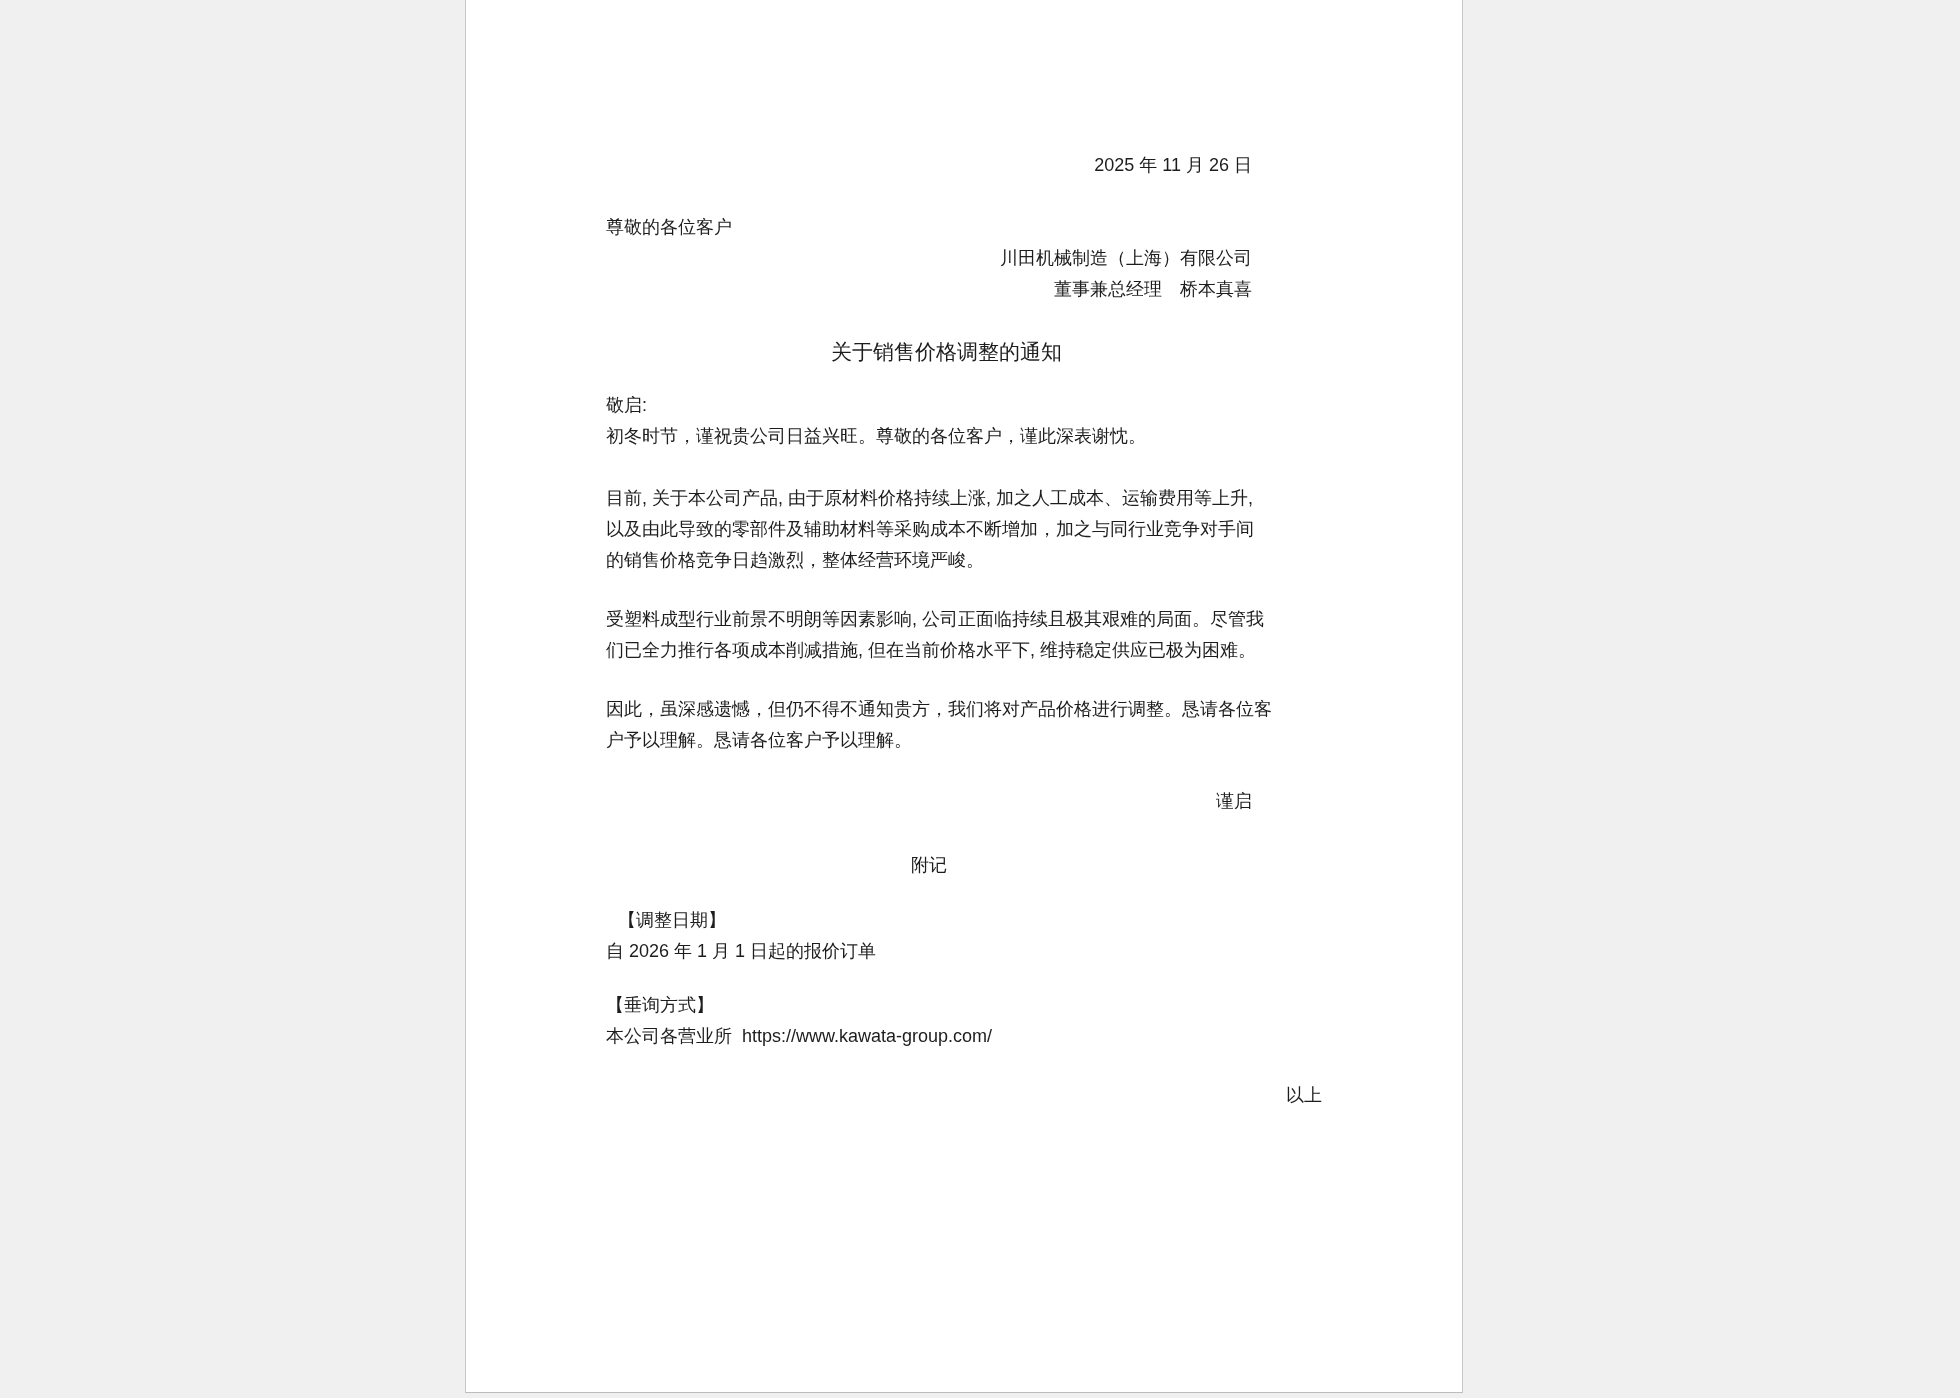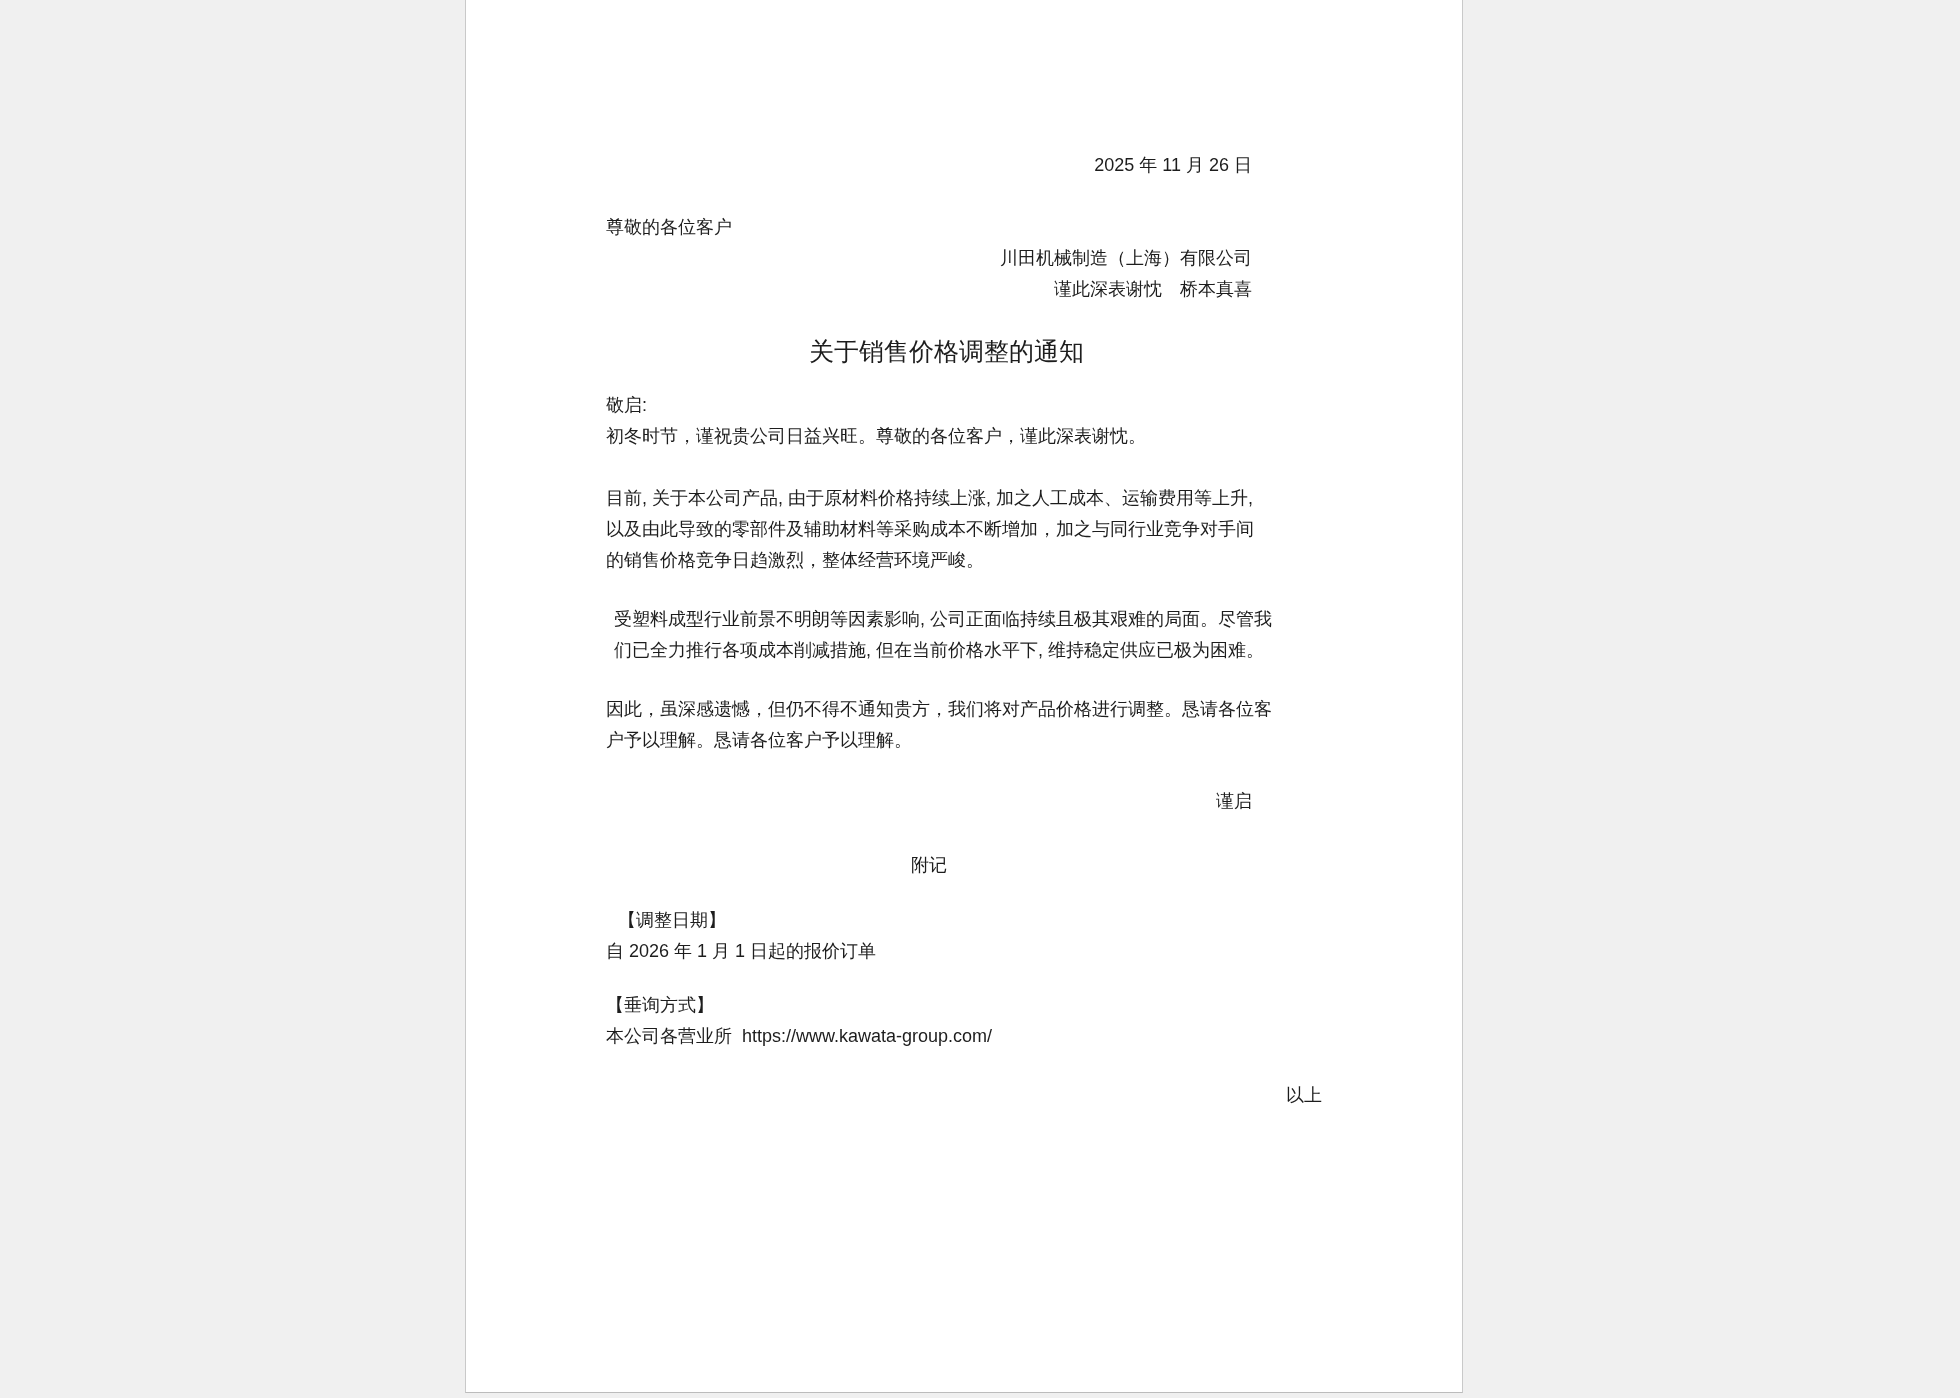--- a/index.html
+++ b/index.html
@@ -35,21 +35,21 @@
   }
   .block {
     padding-left: 140px;
     padding-right: 210px;
     white-space: pre-wrap;
     word-break: break-word;
   }
   .right  { text-align: right; }
   .center { text-align: center; }
   .doc-title {
-    font-size: 25px;
+    font-size: 21px;
     padding-right: 175px; 
   }
   .end-mark { padding-right: 140px; } 
 
   .mt-grid   { margin-top: 31px; }
   .mt-salut  { margin-top: 23px; }
   .mt-para   { margin-top: 28px; }
   .mt-close  { margin-top: 30px; }
   .mt-post   { margin-top: 33px; }
   .mt-adjust { margin-top: 24px; margin-left: 12px; }
@@ -60,33 +60,33 @@
 
 <div class="canvas">
   <div class="page">
 
     <div class="block right">2025 年 11 月 26 日</div>
 
     <div class="block mt-grid">尊敬的各位客户</div>
 
     <div class="block right">川田机械制造（上海）有限公司</div>
 
-    <div class="block right">谨此深表谢忱　桥本真喜</div>
+    <div class="block right">董事兼总经理　桥本真喜</div>
 
     <div class="block center doc-title mt-grid">关于销售价格调整的通知</div>
 
     <div class="block mt-salut">敬启:</div>
 
     <div class="block">初冬时节，谨祝贵公司日益兴旺。尊敬的各位客户，谨此深表谢忱。</div>
 
     <div class="block mt-grid" style="padding-right:180px;">目前, 关于本公司产品, 由于原材料价格持续上涨, 加之人工成本、运输费用等上升,
 以及由此导致的零部件及辅助材料等采购成本不断增加，加之与同行业竞争对手间
 的销售价格竞争日趋激烈，整体经营环境严峻。</div>
 
-    <div class="block mt-para" style="padding-right:92px;margin-left:8px;">受塑料成型行业前景不明朗等因素影响, 公司正面临持续且极其艰难的局面。尽管我
+    <div class="block mt-para" style="padding-right:92px;">受塑料成型行业前景不明朗等因素影响, 公司正面临持续且极其艰难的局面。尽管我
 们已全力推行各项成本削减措施, 但在当前价格水平下, 维持稳定供应已极为困难。</div>
 
     <div class="block mt-para" style="padding-right:72px;">因此，虽深感遗憾，但仍不得不通知贵方，我们将对产品价格进行调整。恳请各位客
 户予以理解。恳请各位客户予以理解。</div>
 
     <div class="block right mt-close">谨启</div>
 
     <div class="block center mt-post">附记</div>
 
     <div class="block mt-adjust">【调整日期】</div>

